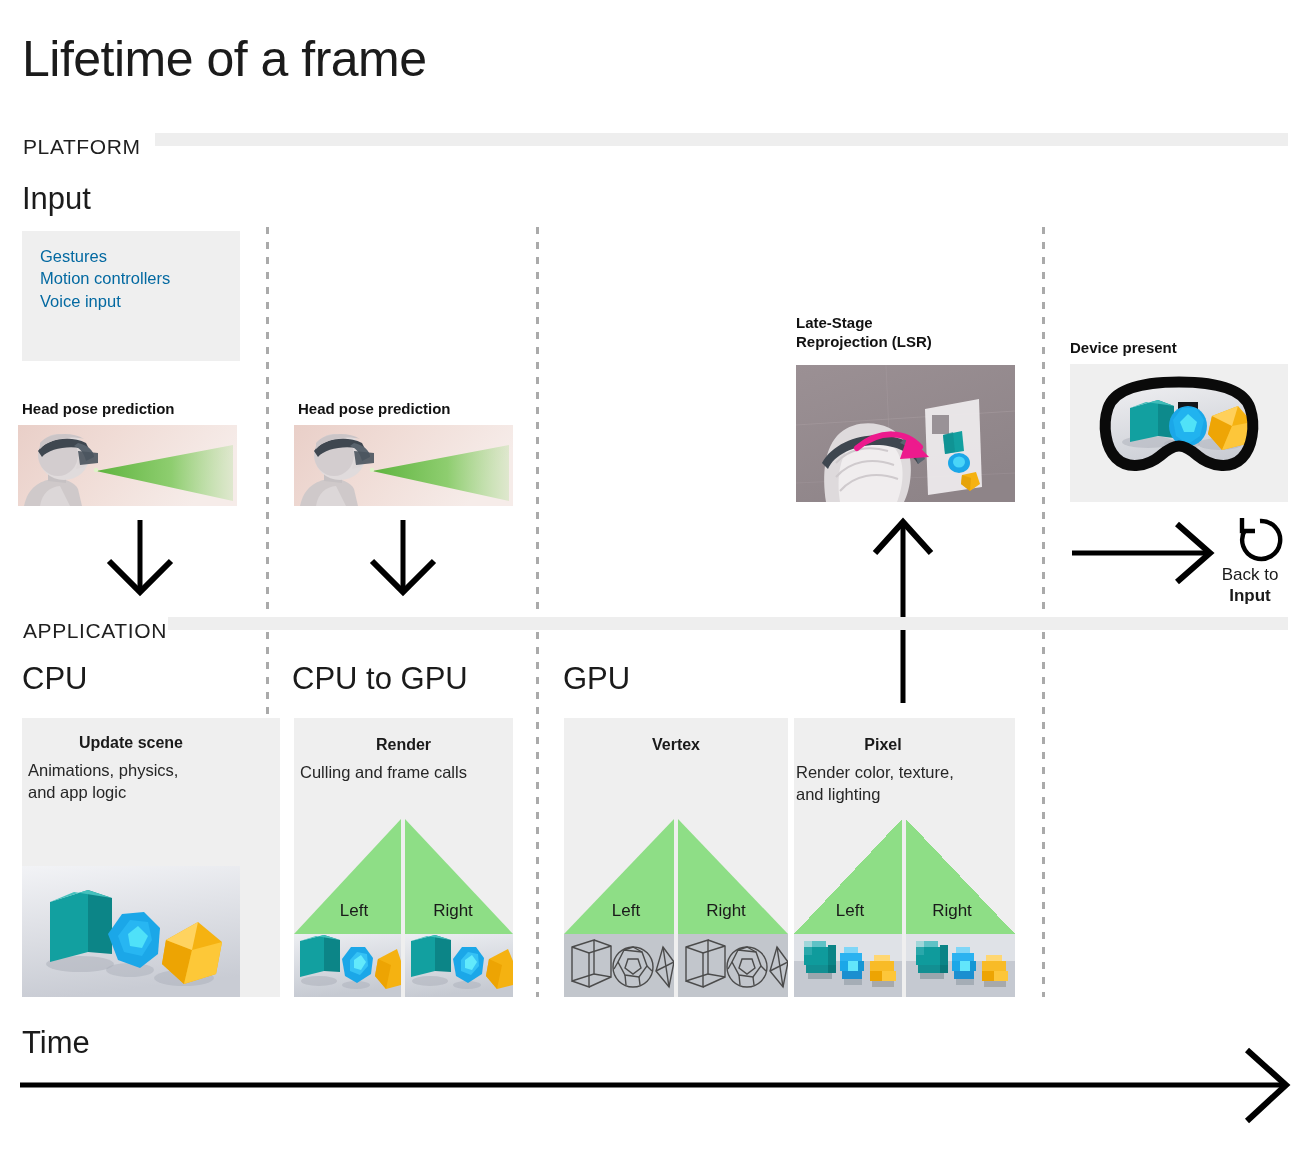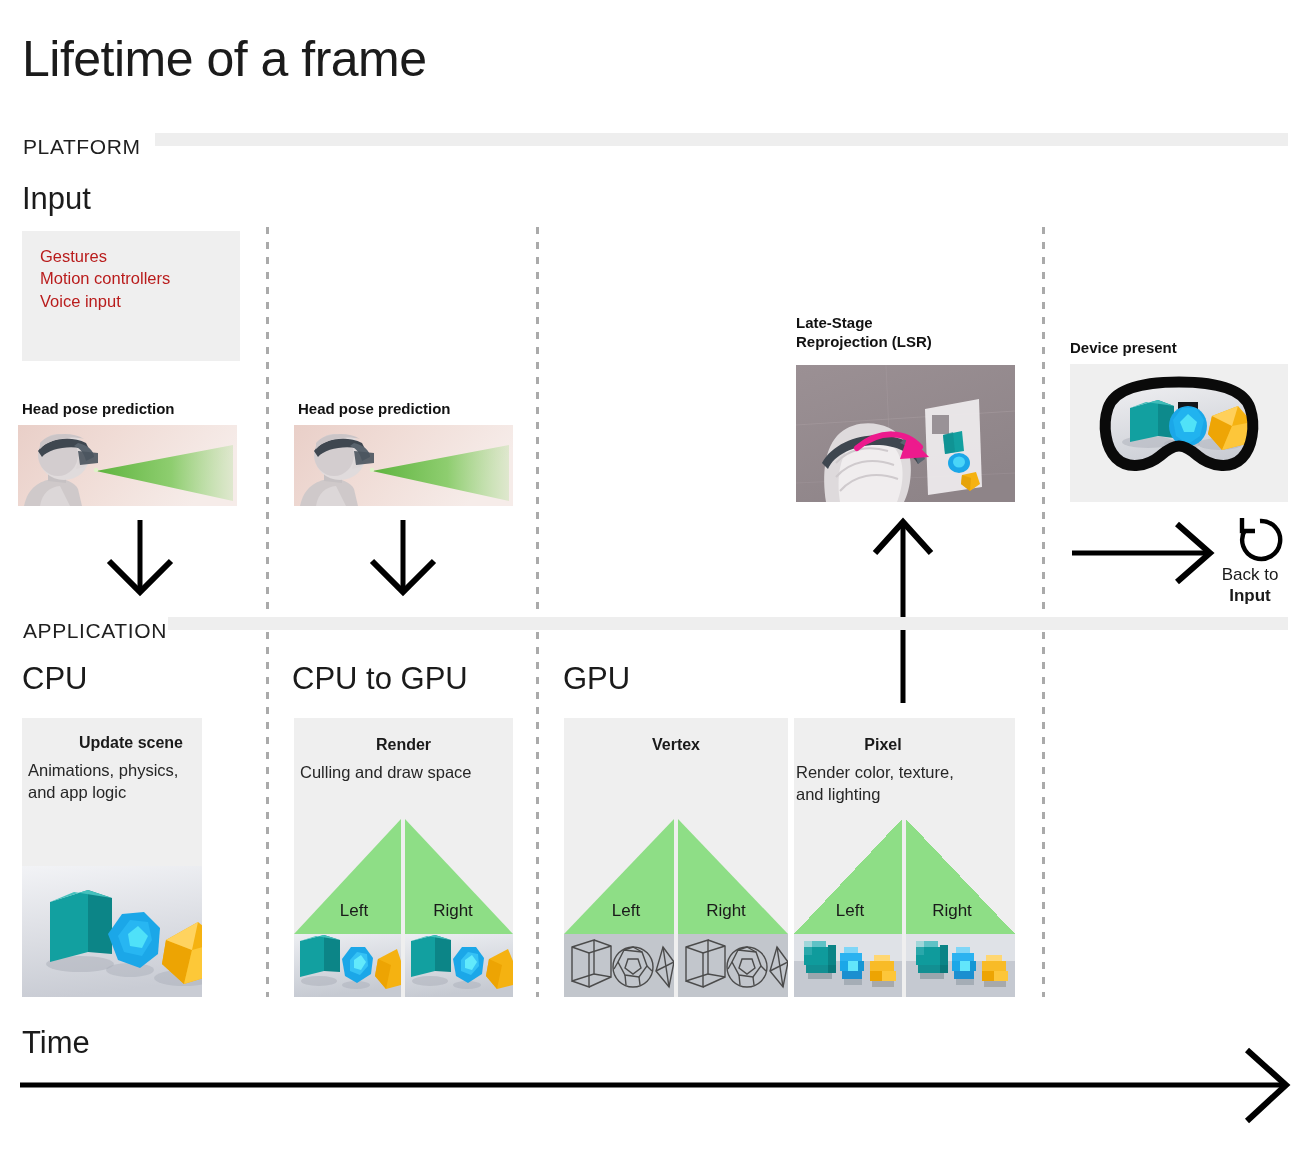--- a/index.html
+++ b/index.html
@@ -41,21 +41,21 @@
 
   
   .panel{background:#efefef;}
   .panel-title{
     font-size:16px;font-weight:700;text-align:center;color:#1a1a1a;line-height:1.15;
   }
   .panel-sub{
     font-size:16.5px;font-weight:400;text-align:left;color:#262626;line-height:1.33;
   }
   .list-text{
-    font-size:16.5px;line-height:1.35;color:#b91c1c;
+    font-size:16.5px;line-height:1.35;color:#0369a1;
   }
   .cap-bold{
     font-size:15px;font-weight:700;color:#121212;line-height:1.25;white-space:pre-line;
   }
 
   
   .backto{
     font-size:17px;color:#1a1a1a;text-align:center;line-height:1.25;
   }
   .backto b{font-weight:700;}
@@ -267,21 +267,21 @@
   <b>Input</b>
 </div>
 
 <div class="abs band-label" style="left:23px;top:620px;">APPLICATION</div>
 <div class="abs band-bar" style="left:168px;top:617px;width:1120px;"></div>
 
 <div class="abs col-head" style="left:22px;top:663px;">CPU</div>
 <div class="abs col-head" style="left:292px;top:663px;">CPU to GPU</div>
 <div class="abs col-head" style="left:563px;top:663px;">GPU</div>
 
-<div class="abs panel" style="left:22px;top:718px;width:180px;height:279px;overflow:hidden;">
+<div class="abs panel" style="left:22px;top:718px;width:258px;height:279px;overflow:hidden;">
   <div class="panel-title" style="position:absolute;left:0;top:16px;width:218px;">Update scene</div>
   <div class="panel-sub" style="position:absolute;left:6px;top:42px;width:206px;white-space:pre-line;">Animations, physics,
 and app logic</div>
 
   <div style="position:absolute;left:0;top:148px;width:218px;height:131px;overflow:hidden;">
     <svg width="218" height="131" viewBox="0 0 218 131">
       <defs>
         <linearGradient id="sceneBg" x1="0" y1="0" x2="0.2" y2="1">
           <stop offset="0" stop-color="#f2f3f6"></stop>
           <stop offset="1" stop-color="#c9ccd4"></stop>
@@ -303,21 +303,21 @@
       <path d="M144,74 L176,56 L200,76 L194,108 L162,118 L140,98 Z" fill="#f5b211"></path>
       <path d="M144,74 L170,84 L162,118 L140,98 Z" fill="#eda403"></path>
       <path d="M170,84 L200,76 L194,108 L162,118 Z" fill="#fdc838"></path>
       <path d="M144,74 L176,56 L170,84 Z" fill="#ffd35f"></path>
     </svg>
   </div>
 </div>
 
 <div class="abs panel" style="left:294px;top:718px;width:219px;height:279px;overflow:hidden;">
   <div class="panel-title" style="position:absolute;left:0;top:18px;width:219px;">Render</div>
-  <div class="panel-sub" style="position:absolute;left:6px;top:44px;width:207px;white-space:pre-line;">Culling and draw space</div>
+  <div class="panel-sub" style="position:absolute;left:6px;top:44px;width:207px;white-space:pre-line;">Culling and frame calls</div>
 
   <div style="position:absolute;left:0;top:101px;width:107px;height:178px;overflow:hidden;">
     <svg width="107" height="178" viewBox="0 0 107 178">
       <rect x="0" y="0" width="107" height="178" fill="#efefef"></rect>
       <path d="M107,0 L107,115 L0,115 Z" fill="#8ede86"></path>
       <g>
         <defs>
           <linearGradient id="rbg" x1="0" y1="0" x2="0.2" y2="1">
             <stop offset="0" stop-color="#eceef2"></stop>
             <stop offset="1" stop-color="#c6cad2"></stop>

